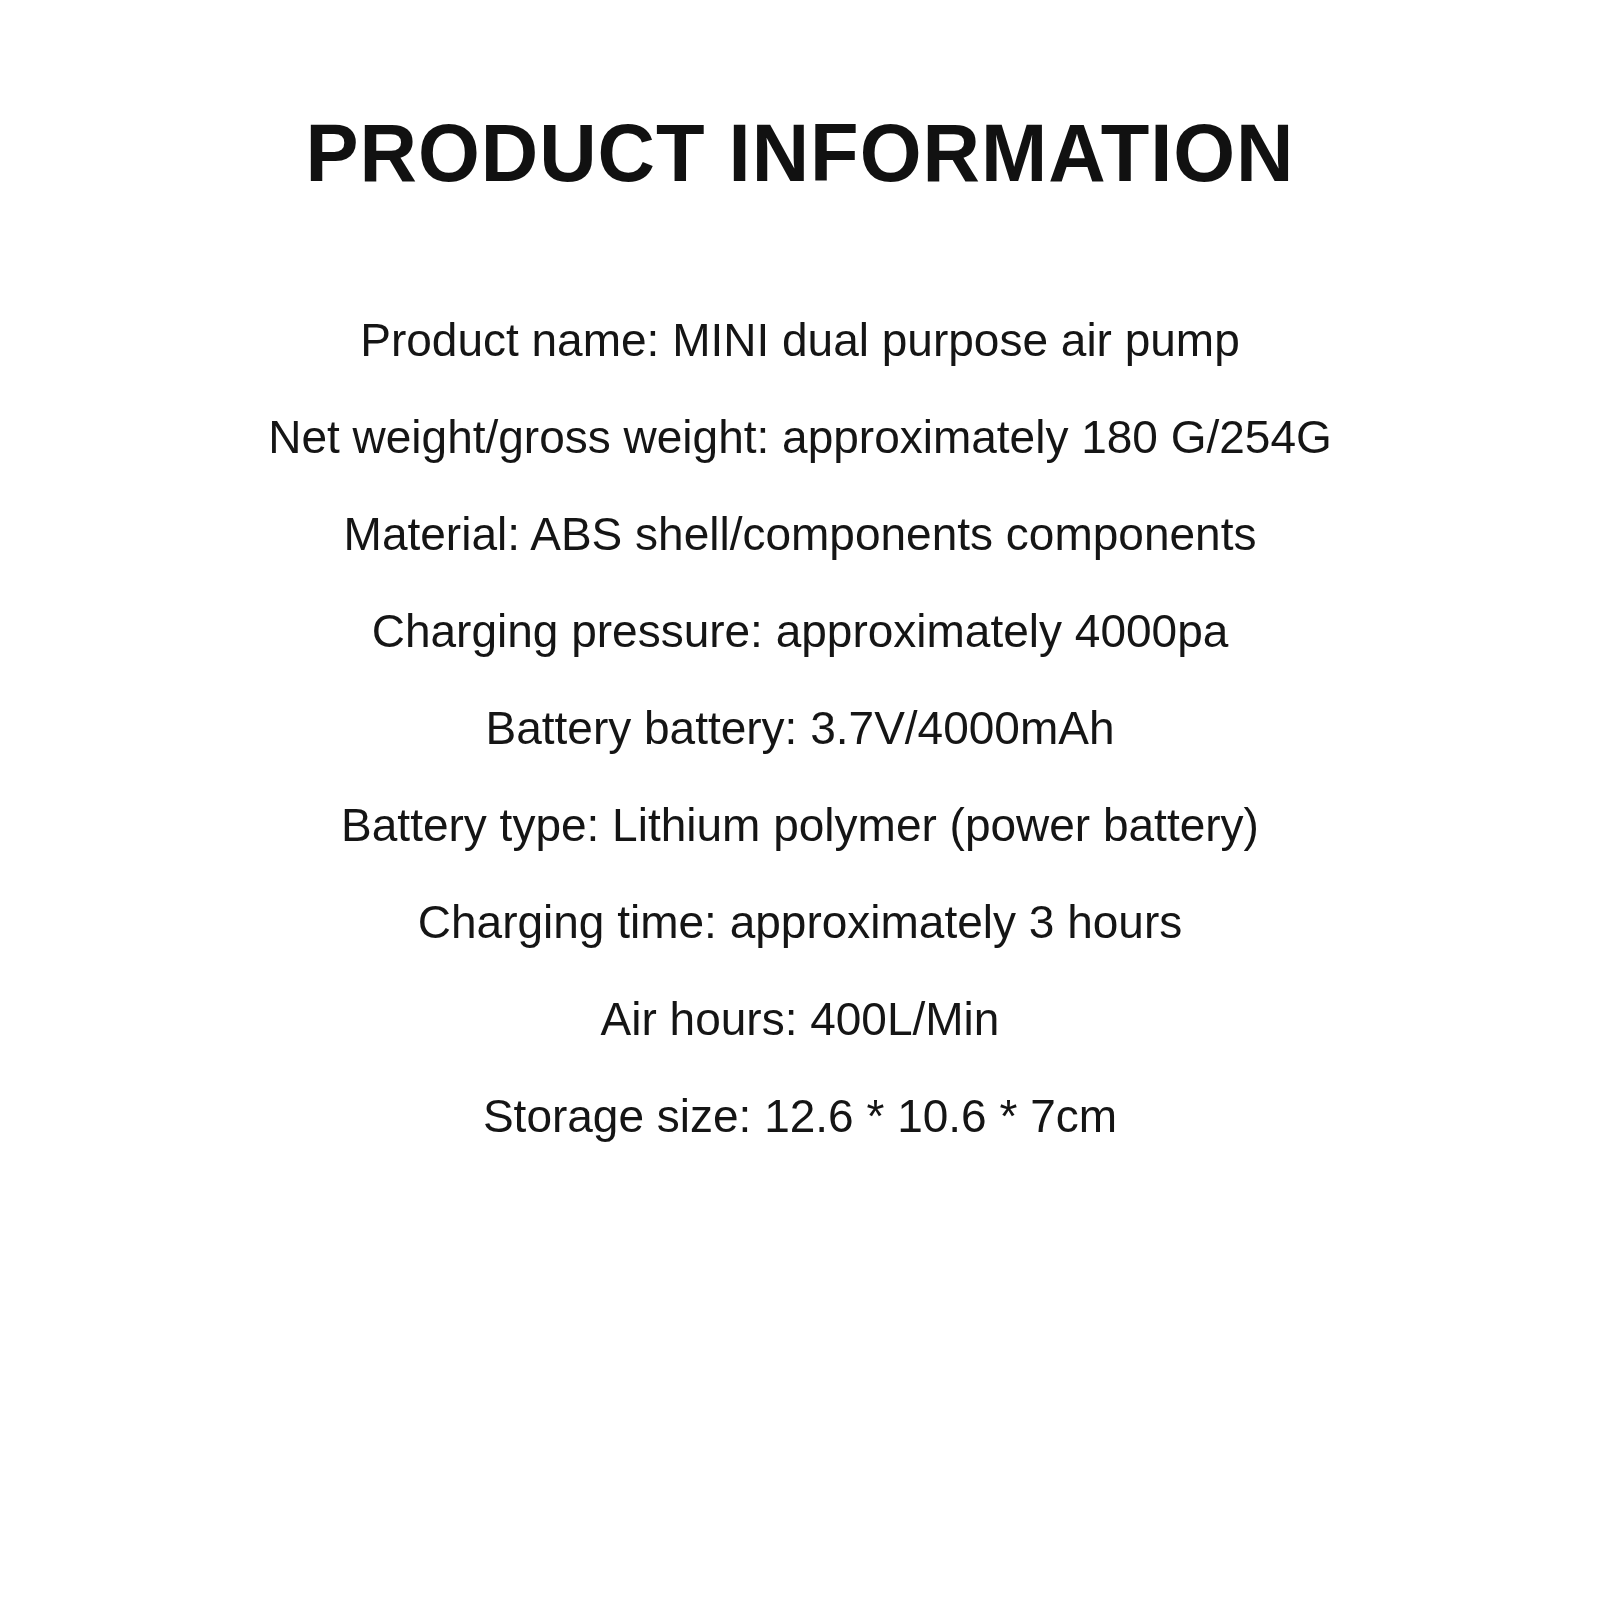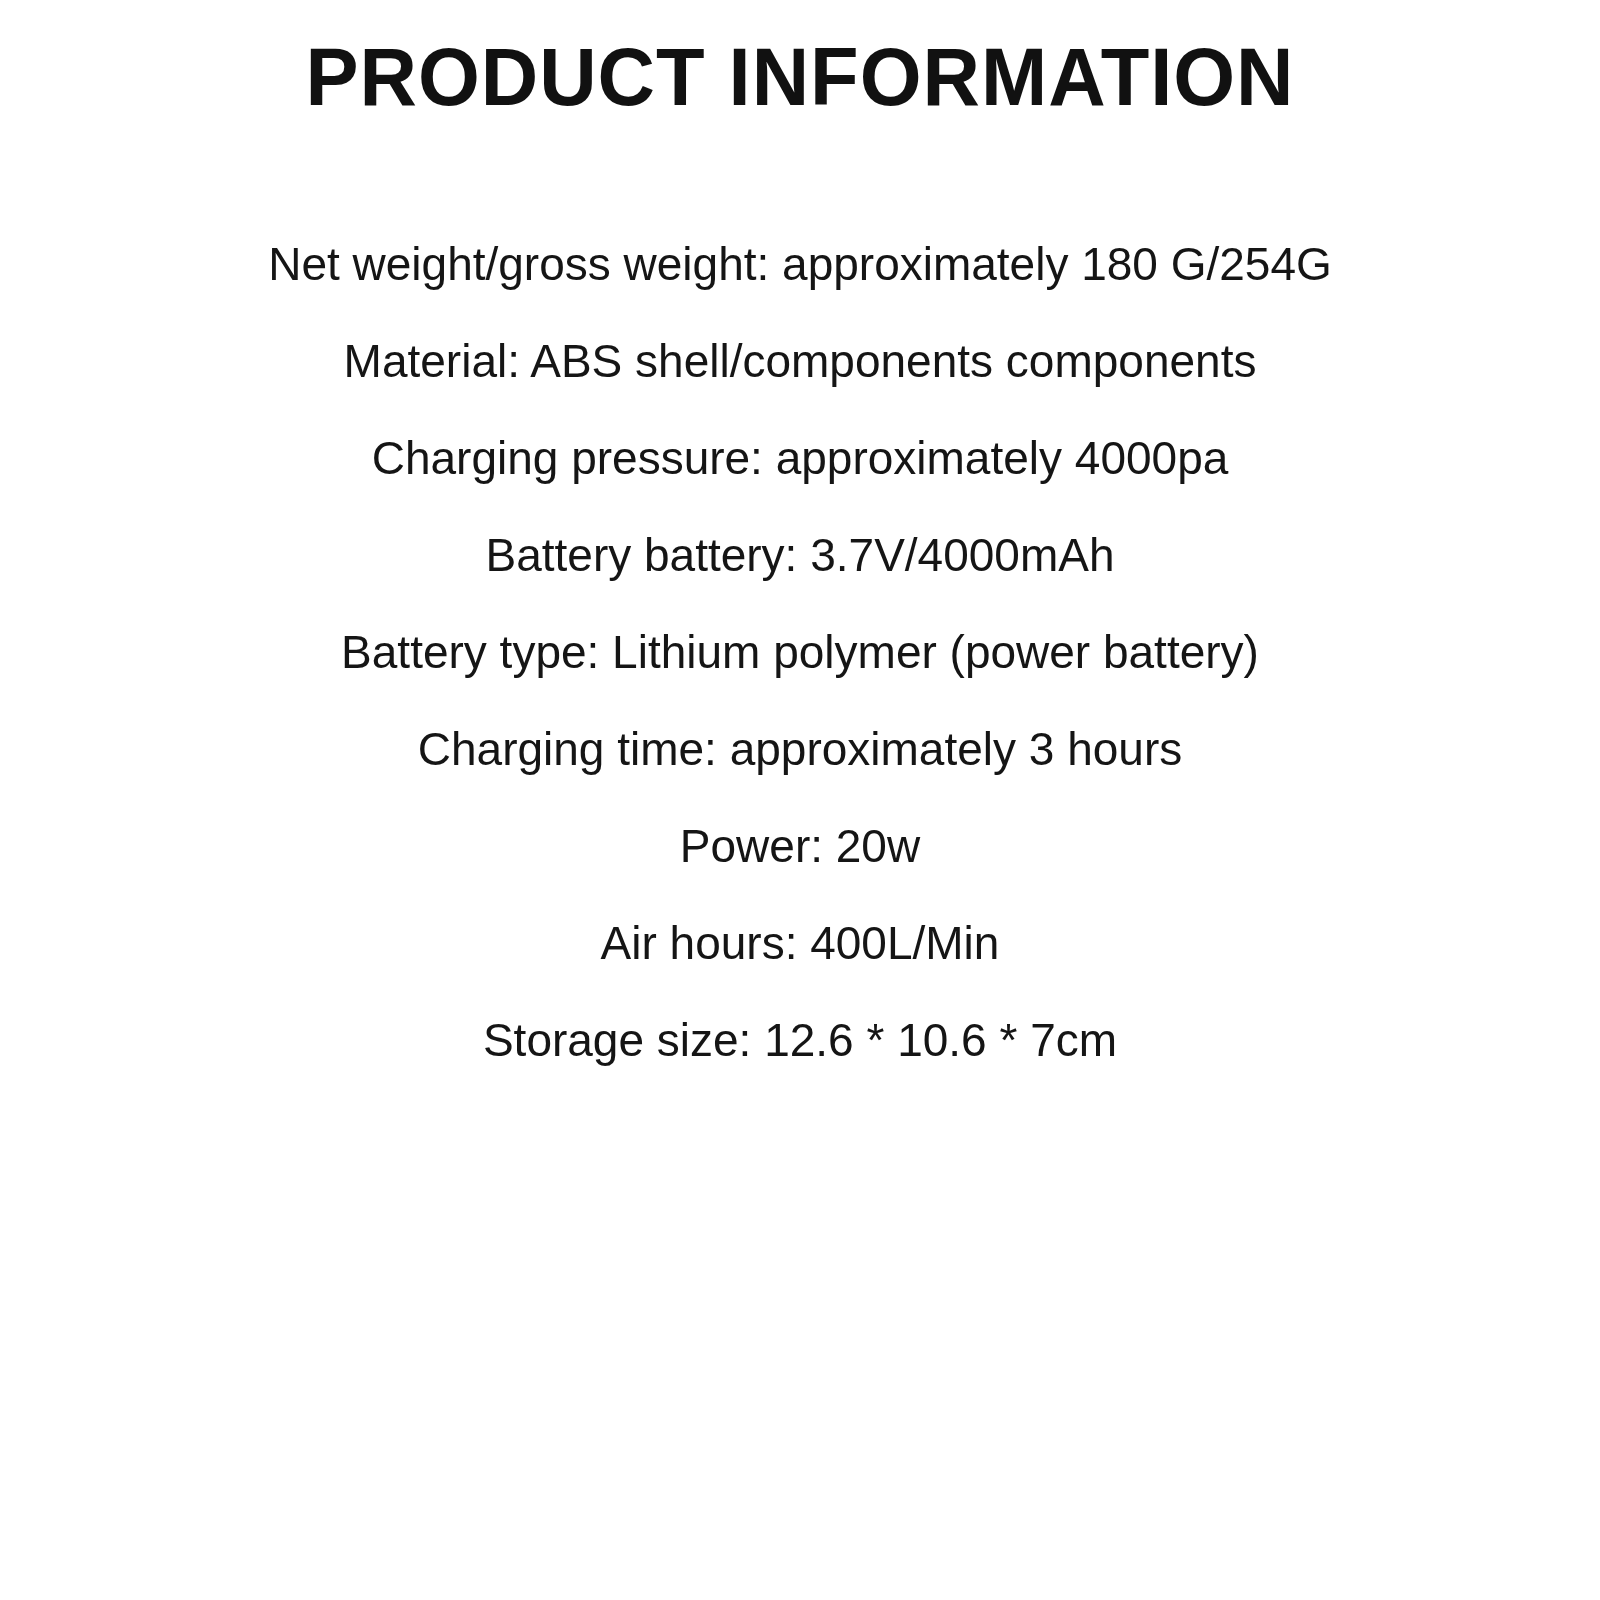--- a/index.html
+++ b/index.html
@@ -8,21 +8,21 @@
     background: #ffffff;
   }
   .page {
     position: relative;
     width: 1600px;
     height: 1600px;
     background: #ffffff;
     font-family: "Liberation Sans", sans-serif;
     color: #111111;
     box-sizing: border-box;
-    padding-top: 28px;
+    padding-top: 104px;
     overflow: hidden;
   }
   .title {
     margin: 0;
     text-align: center;
     font-size: 82px;
     font-weight: 800;
     letter-spacing: 1px;
     line-height: 98px;
     color: #111111;
@@ -41,23 +41,23 @@
     color: #151515;
     white-space: nowrap;
   }
 </style>
 </head>
 <body>
 
 <div class="page">
   <h1 class="title">PRODUCT INFORMATION</h1>
   <div class="spec-list">
+    <div class="spec-line">Product name: MINI dual purpose air pump</div>
     <div class="spec-line">Net weight/gross weight: approximately 180 G/254G</div>
     <div class="spec-line">Material: ABS shell/components components</div>
     <div class="spec-line">Charging pressure: approximately 4000pa</div>
     <div class="spec-line">Battery battery: 3.7V/4000mAh</div>
     <div class="spec-line">Battery type: Lithium polymer (power battery)</div>
     <div class="spec-line">Charging time: approximately 3 hours</div>
-    <div class="spec-line">Power: 20w</div>
     <div class="spec-line">Air hours: 400L/Min</div>
     <div class="spec-line">Storage size: 12.6 * 10.6 * 7cm</div>
   </div>
 </div>
 
 </body></html>

